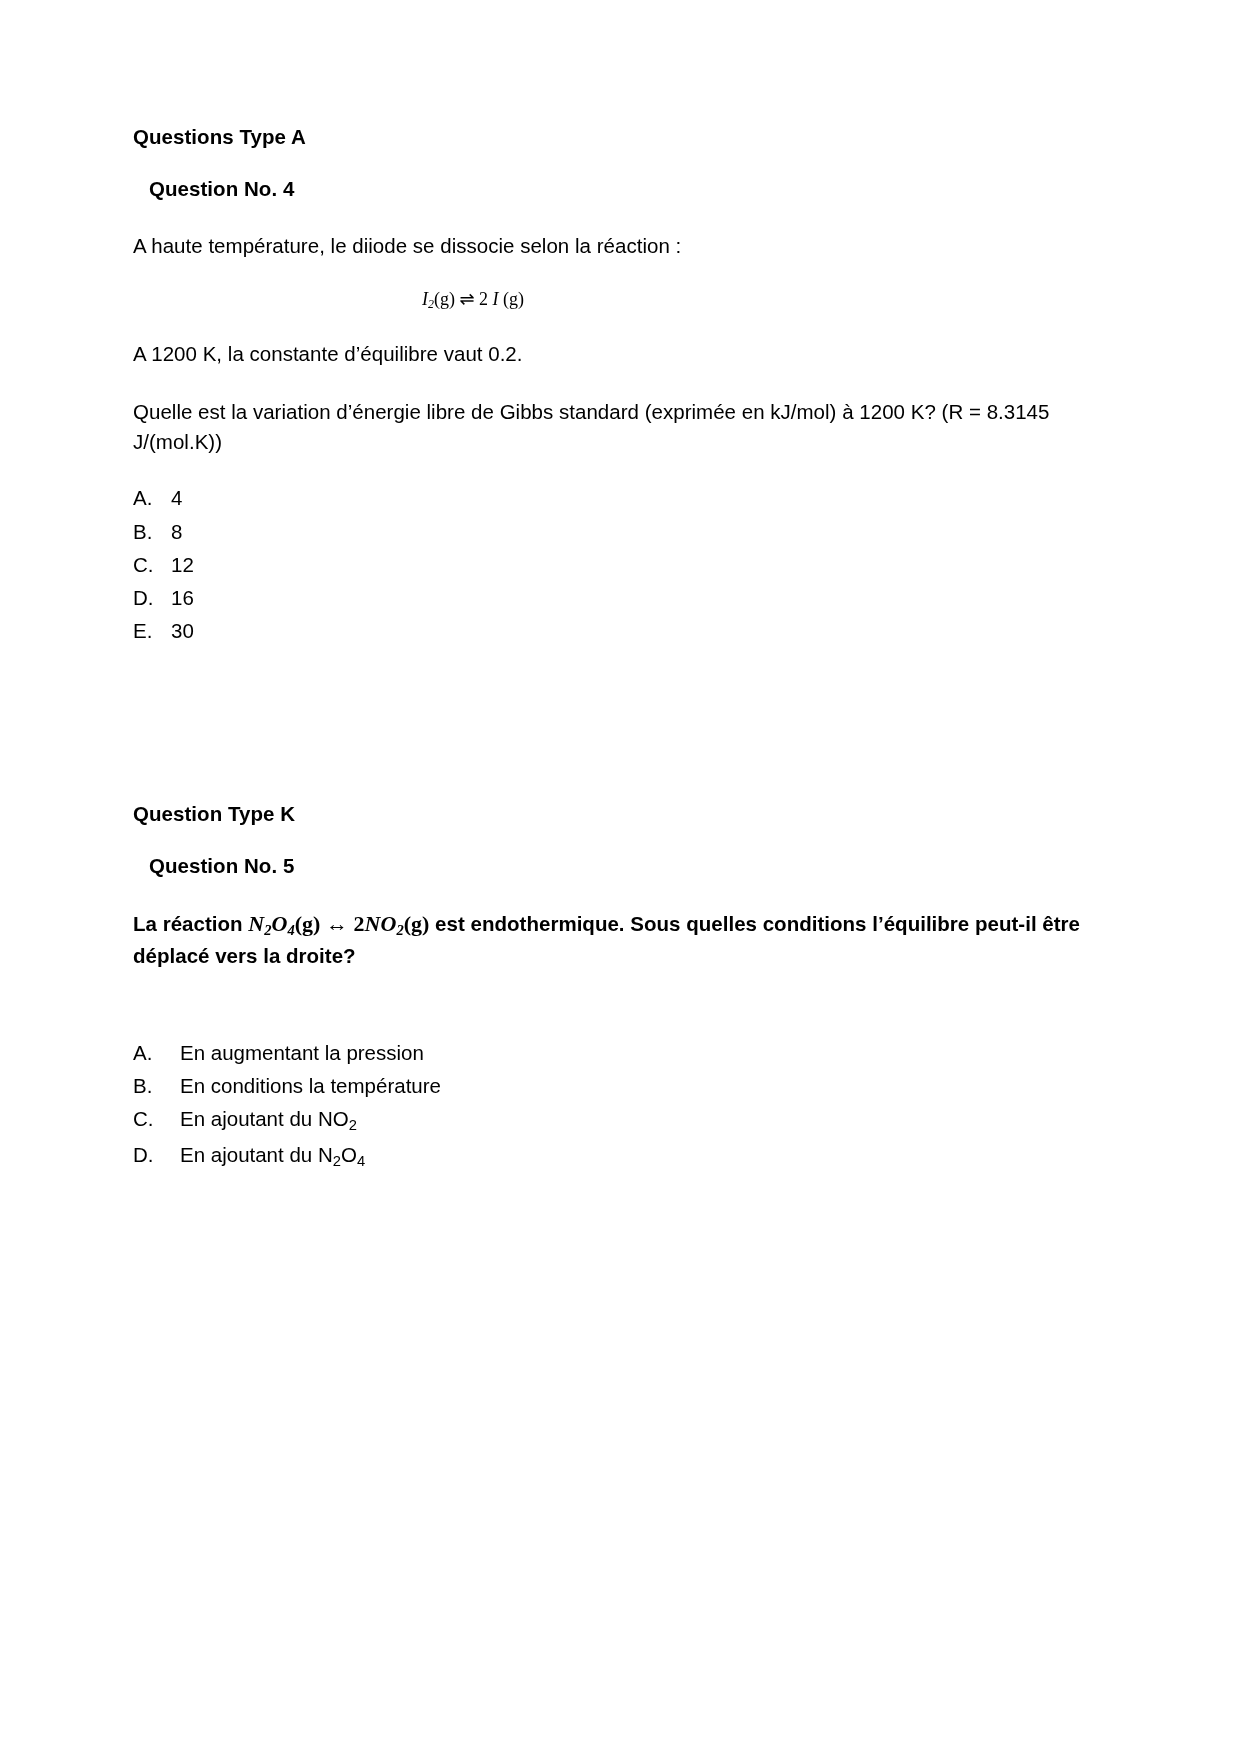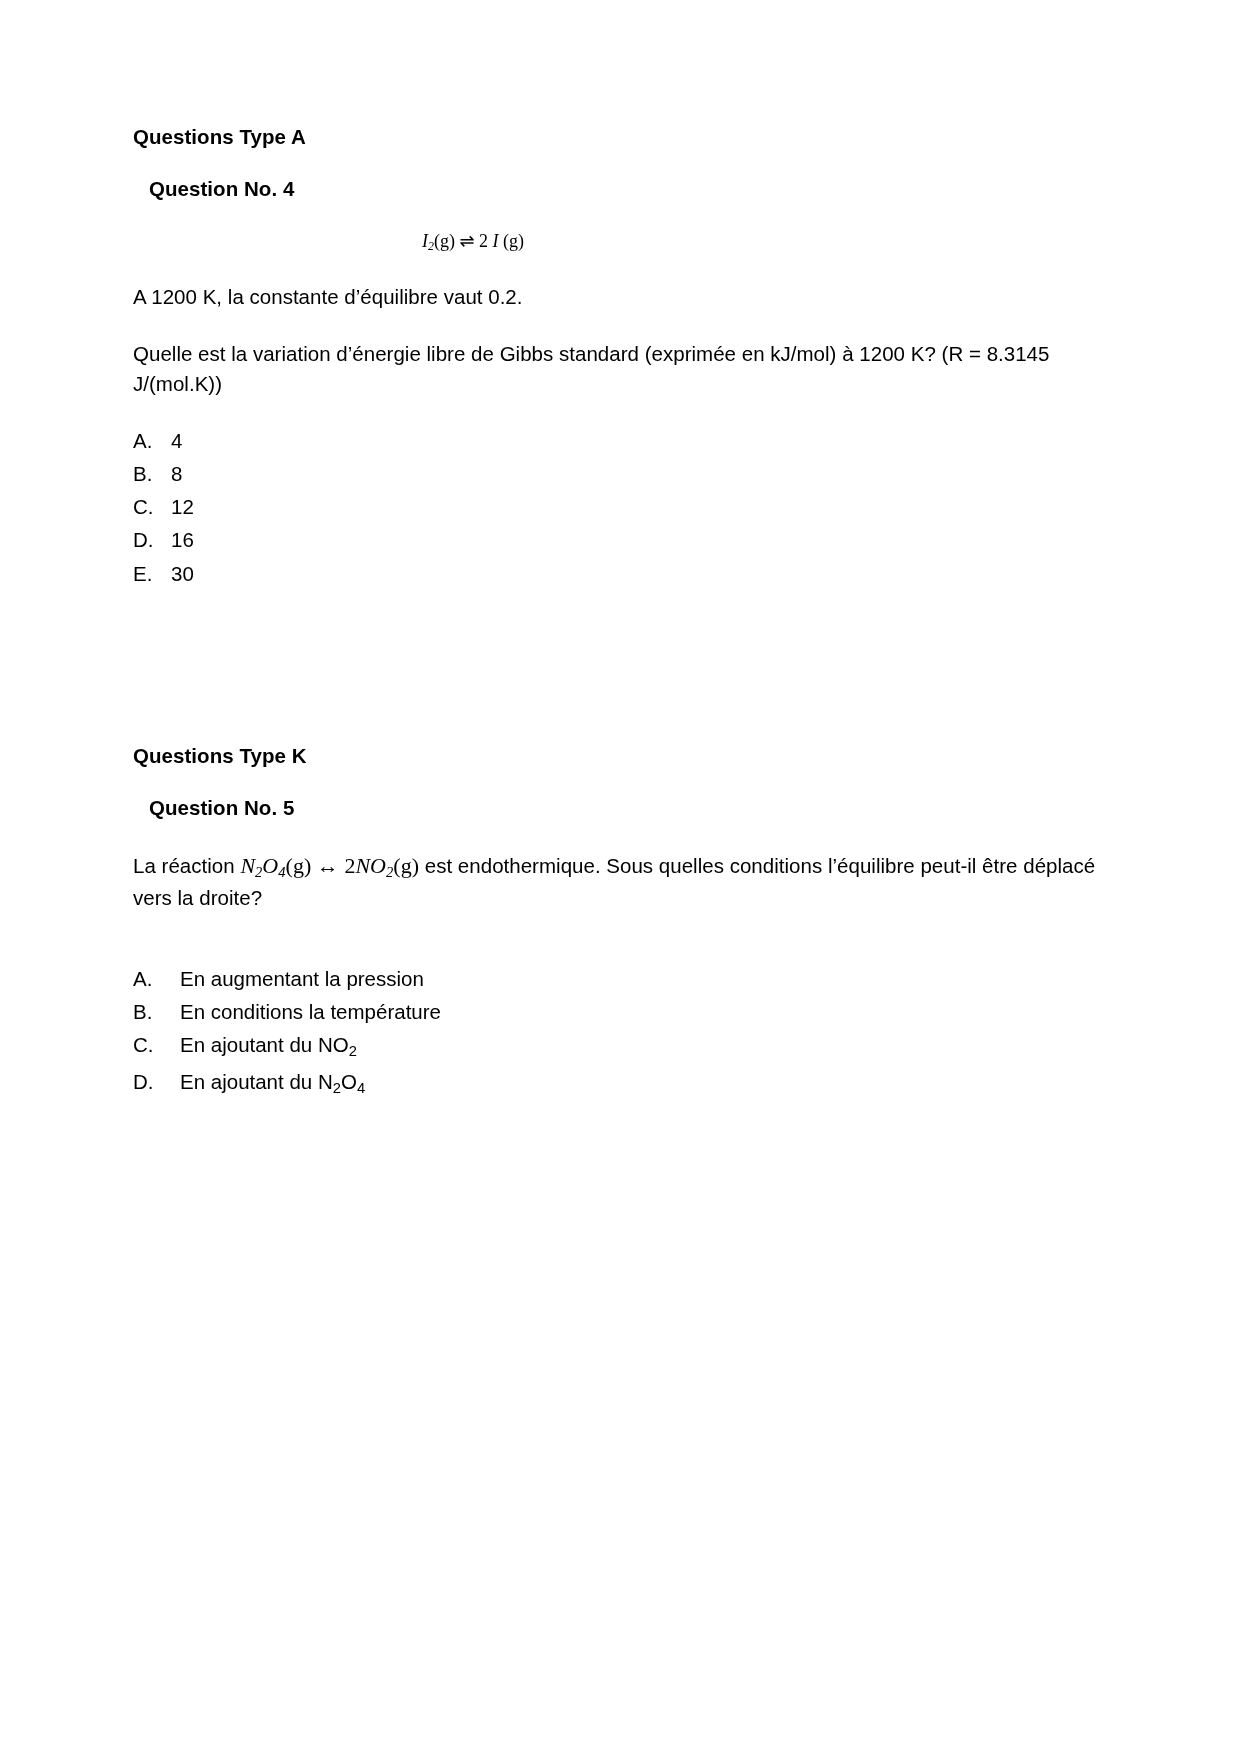--- a/index.html
+++ b/index.html
@@ -39,21 +39,22 @@
     margin: 0 0 30px 16px;
     letter-spacing: 0.05px;
   }
   .para {
     font-size: 20.5px;
     line-height: 1.45;
     margin: 0 0 28px 0;
     letter-spacing: 0.02px;
   }
   .para.tight {
-    margin-bottom: 16px;
+    margin-bottom: 32px;
+    font-weight: bold;
   }
   .equation {
     text-align: center;
     font-family: "Liberation Serif", serif;
     font-style: italic;
     font-size: 18px;
     line-height: 1.2;
     margin: 0 0 28px 0;
     padding-right: 300px;
   }
@@ -112,20 +113,21 @@
 
 <div class="page">
   <div class="content">
 
     <div>
 
       <div class="sec-heading">Questions Type A</div>
 
       <div class="q-heading">Question No. 4</div>
 
+      <p class="para">A haute température, le diiode se dissocie selon la réaction :</p>
 
       <div class="equation">
         <span>I</span><sub>2</sub><span class="op">(g)</span>
         <span class="op">⇌</span>
         <span class="num">2</span>
         <span>I</span>
         <span class="op">(g)</span>
       </div>
 
       <p class="para">A 1200 K, la constante d’équilibre vaut 0.2.</p>
@@ -153,21 +155,21 @@
           <span class="marker">E.</span>
           <span class="text">30</span>
         </li>
       </ul>
     </div>
 
     <div class="gap-block"></div>
 
     <div>
 
-      <div class="sec-heading">Questions Type K</div>
+      <div class="sec-heading">Question Type K</div>
 
       <div class="q-heading">Question No. 5</div>
 
       <p class="para tight">
         <span>La réaction </span><span class="mathinline"><span>N</span><sub>2</sub><span>O</span><sub>4</sub><span class="op">(g)</span> <span class="op">↔</span> <span class="num">2</span><span>N</span><span>O</span><sub>2</sub><span class="op">(g)</span></span><span> est endothermique. Sous quelles conditions l’équilibre peut-il être déplacé vers la droite?</span>
       </p>
 
       <div class="gap-small"></div>
 
       <ul class="options">

